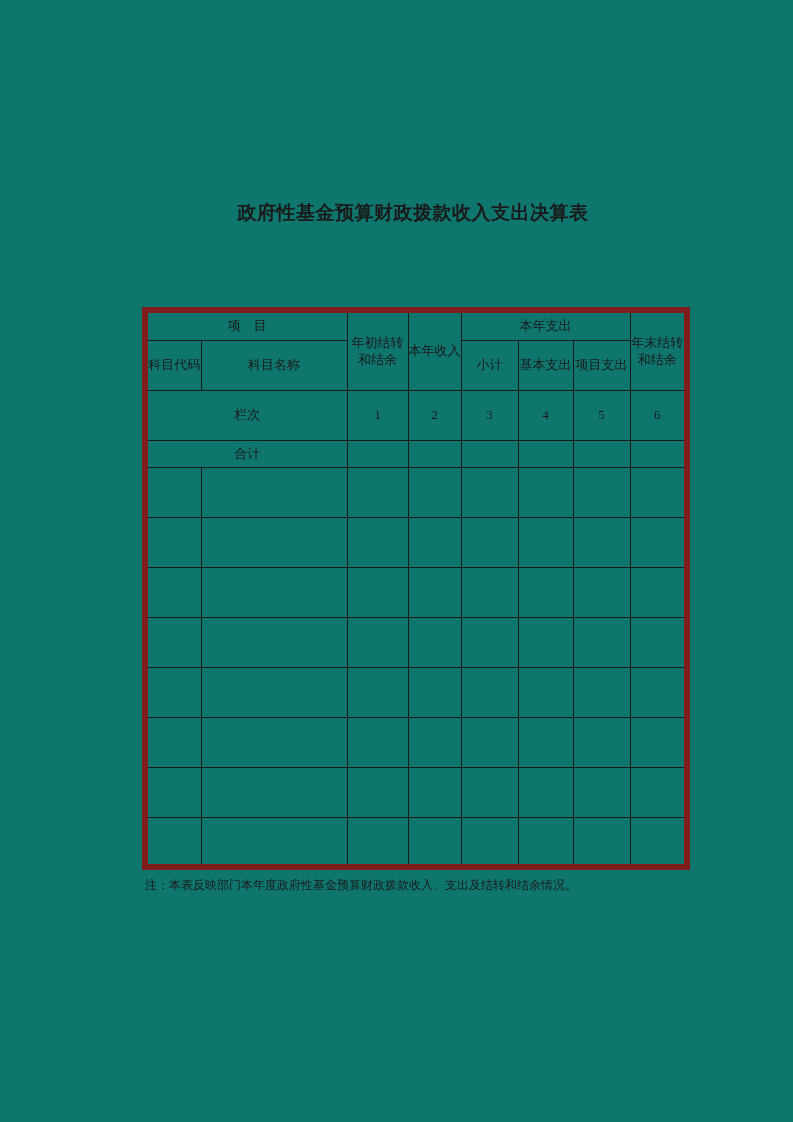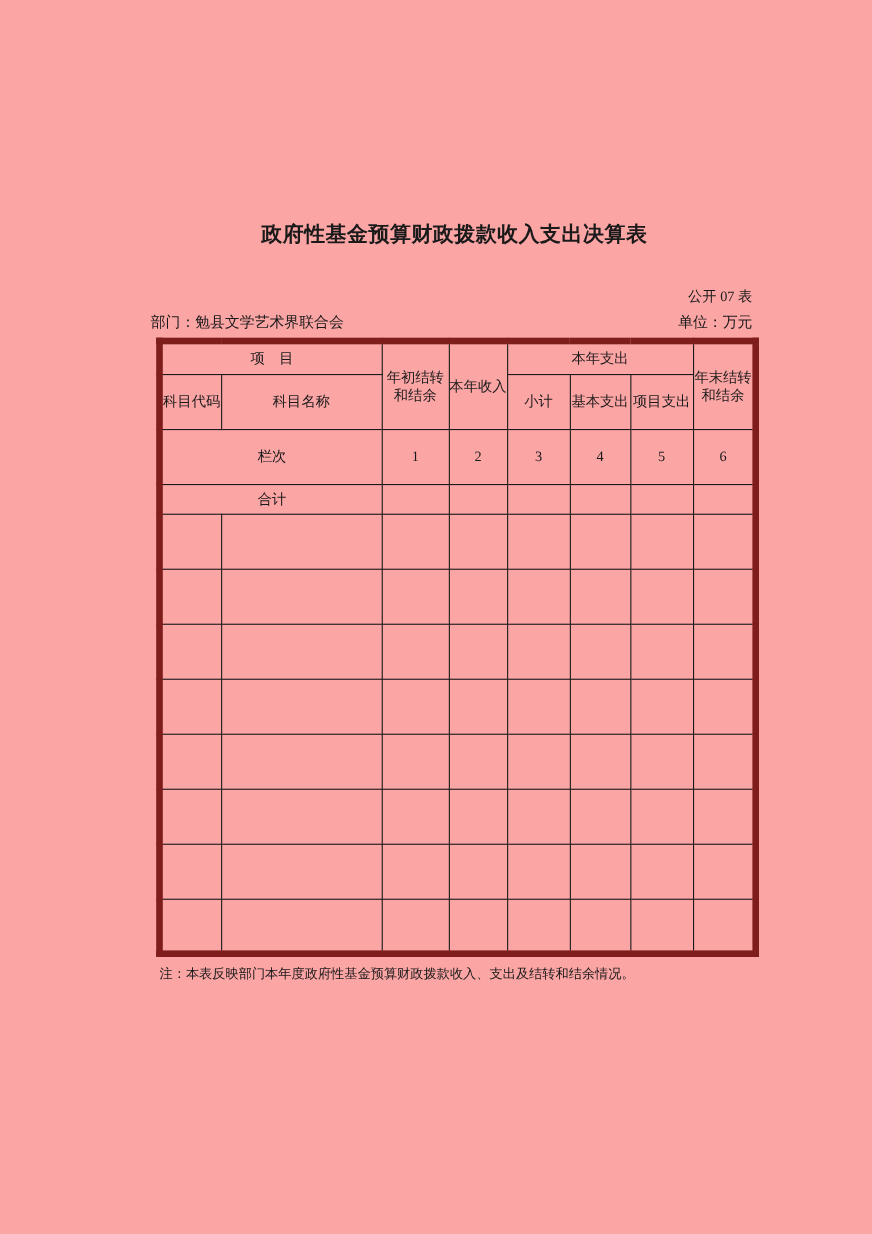--- a/index.html
+++ b/index.html
@@ -10,21 +10,21 @@
   body {
     width: 793px;
     height: 1122px;
     position: relative;
     font-family: "Liberation Serif", "DejaVu Serif", serif;
     color: #1a1a1a;
   }
   .page {
     position: absolute;
     inset: 0;
-    background: #fca5a5;
+    background: #0f766e;
   }
   .title {
     position: absolute;
     top: 200px;
     left: 142px;
     width: 542px;
     margin: 0;
     text-align: center;
     font-size: 19px;
     font-weight: bold;
@@ -81,26 +81,21 @@
     font-family: Liberation Serif, serif;
   }
 </style>
 </head>
 <body>
 
 <div class="page">
 
   <h1 class="title">政府性基金预算财政拨款收入支出决算表</h1>
 
-  <div class="table-code">公开 07 表</div>
-
-  <div class="meta-row">
-    <span>部门：勉县文学艺术界联合会</span>
-    <span>单位：万元</span>
-  </div>
+
 
   <table class="budget">
     <colgroup>
       <col style="width:56px">
       <col style="width:146px">
       <col style="width:61px">
       <col style="width:53px">
       <col style="width:57px">
       <col style="width:55px">
       <col style="width:57px">

